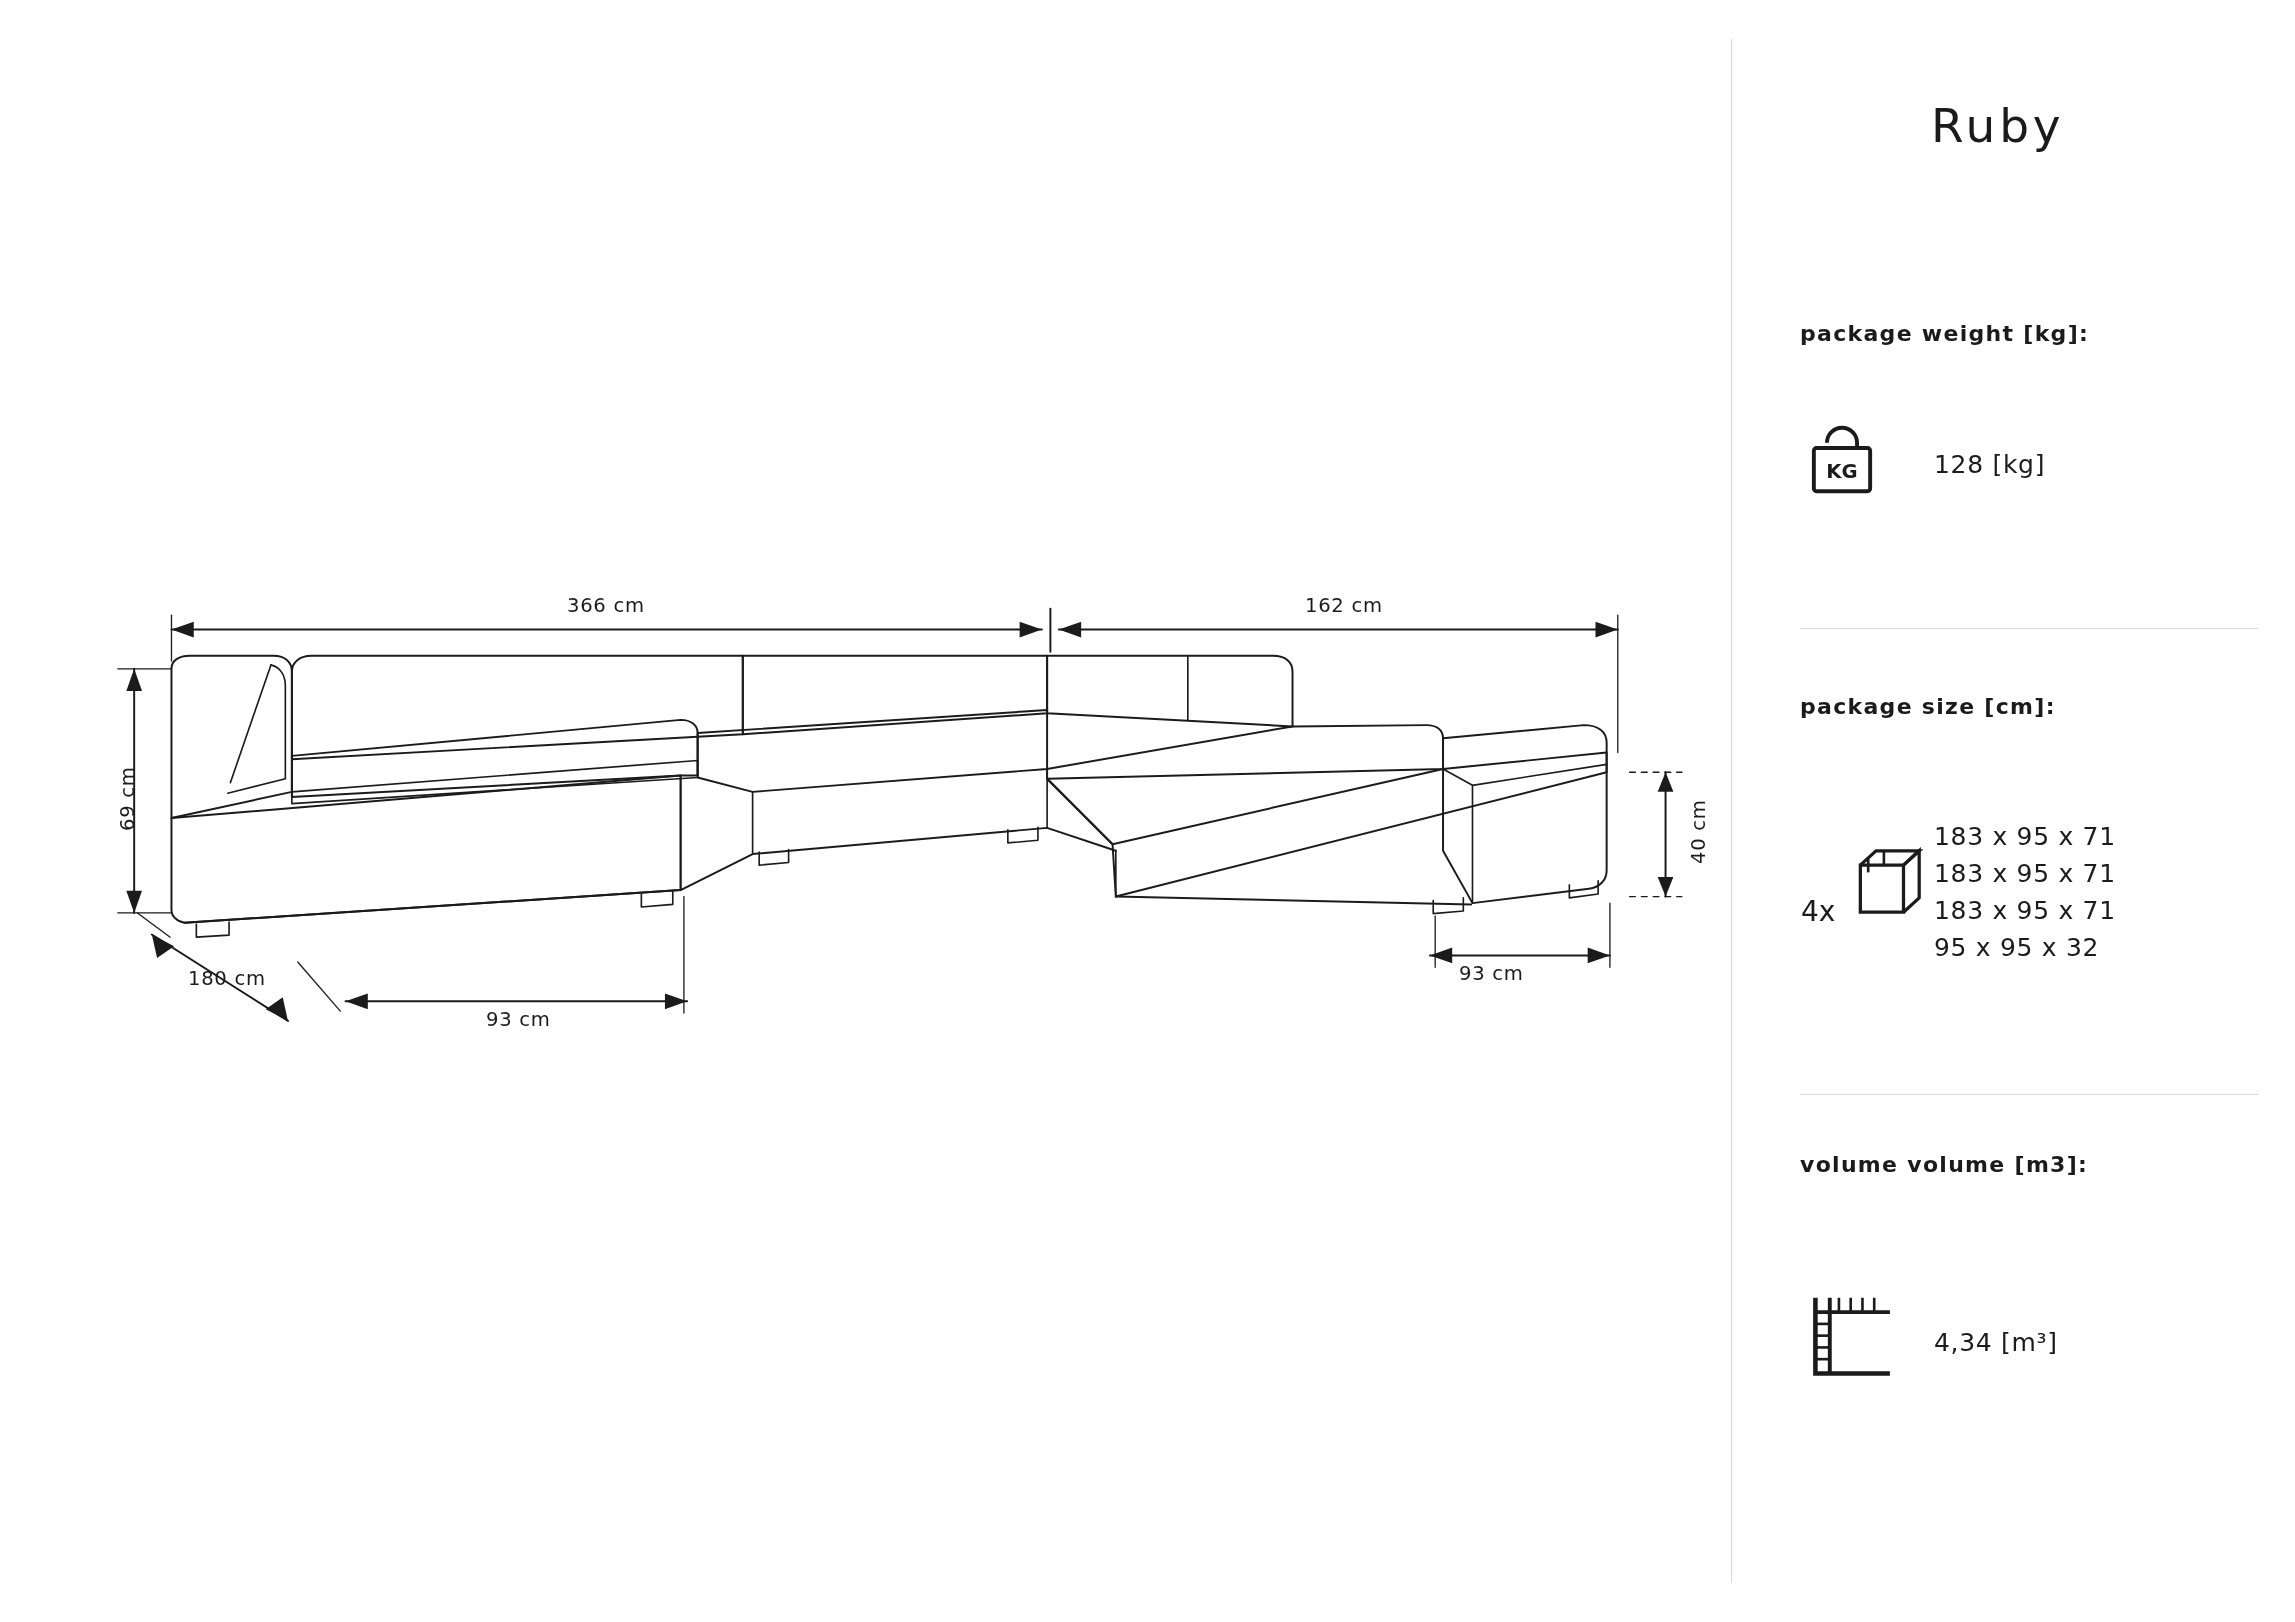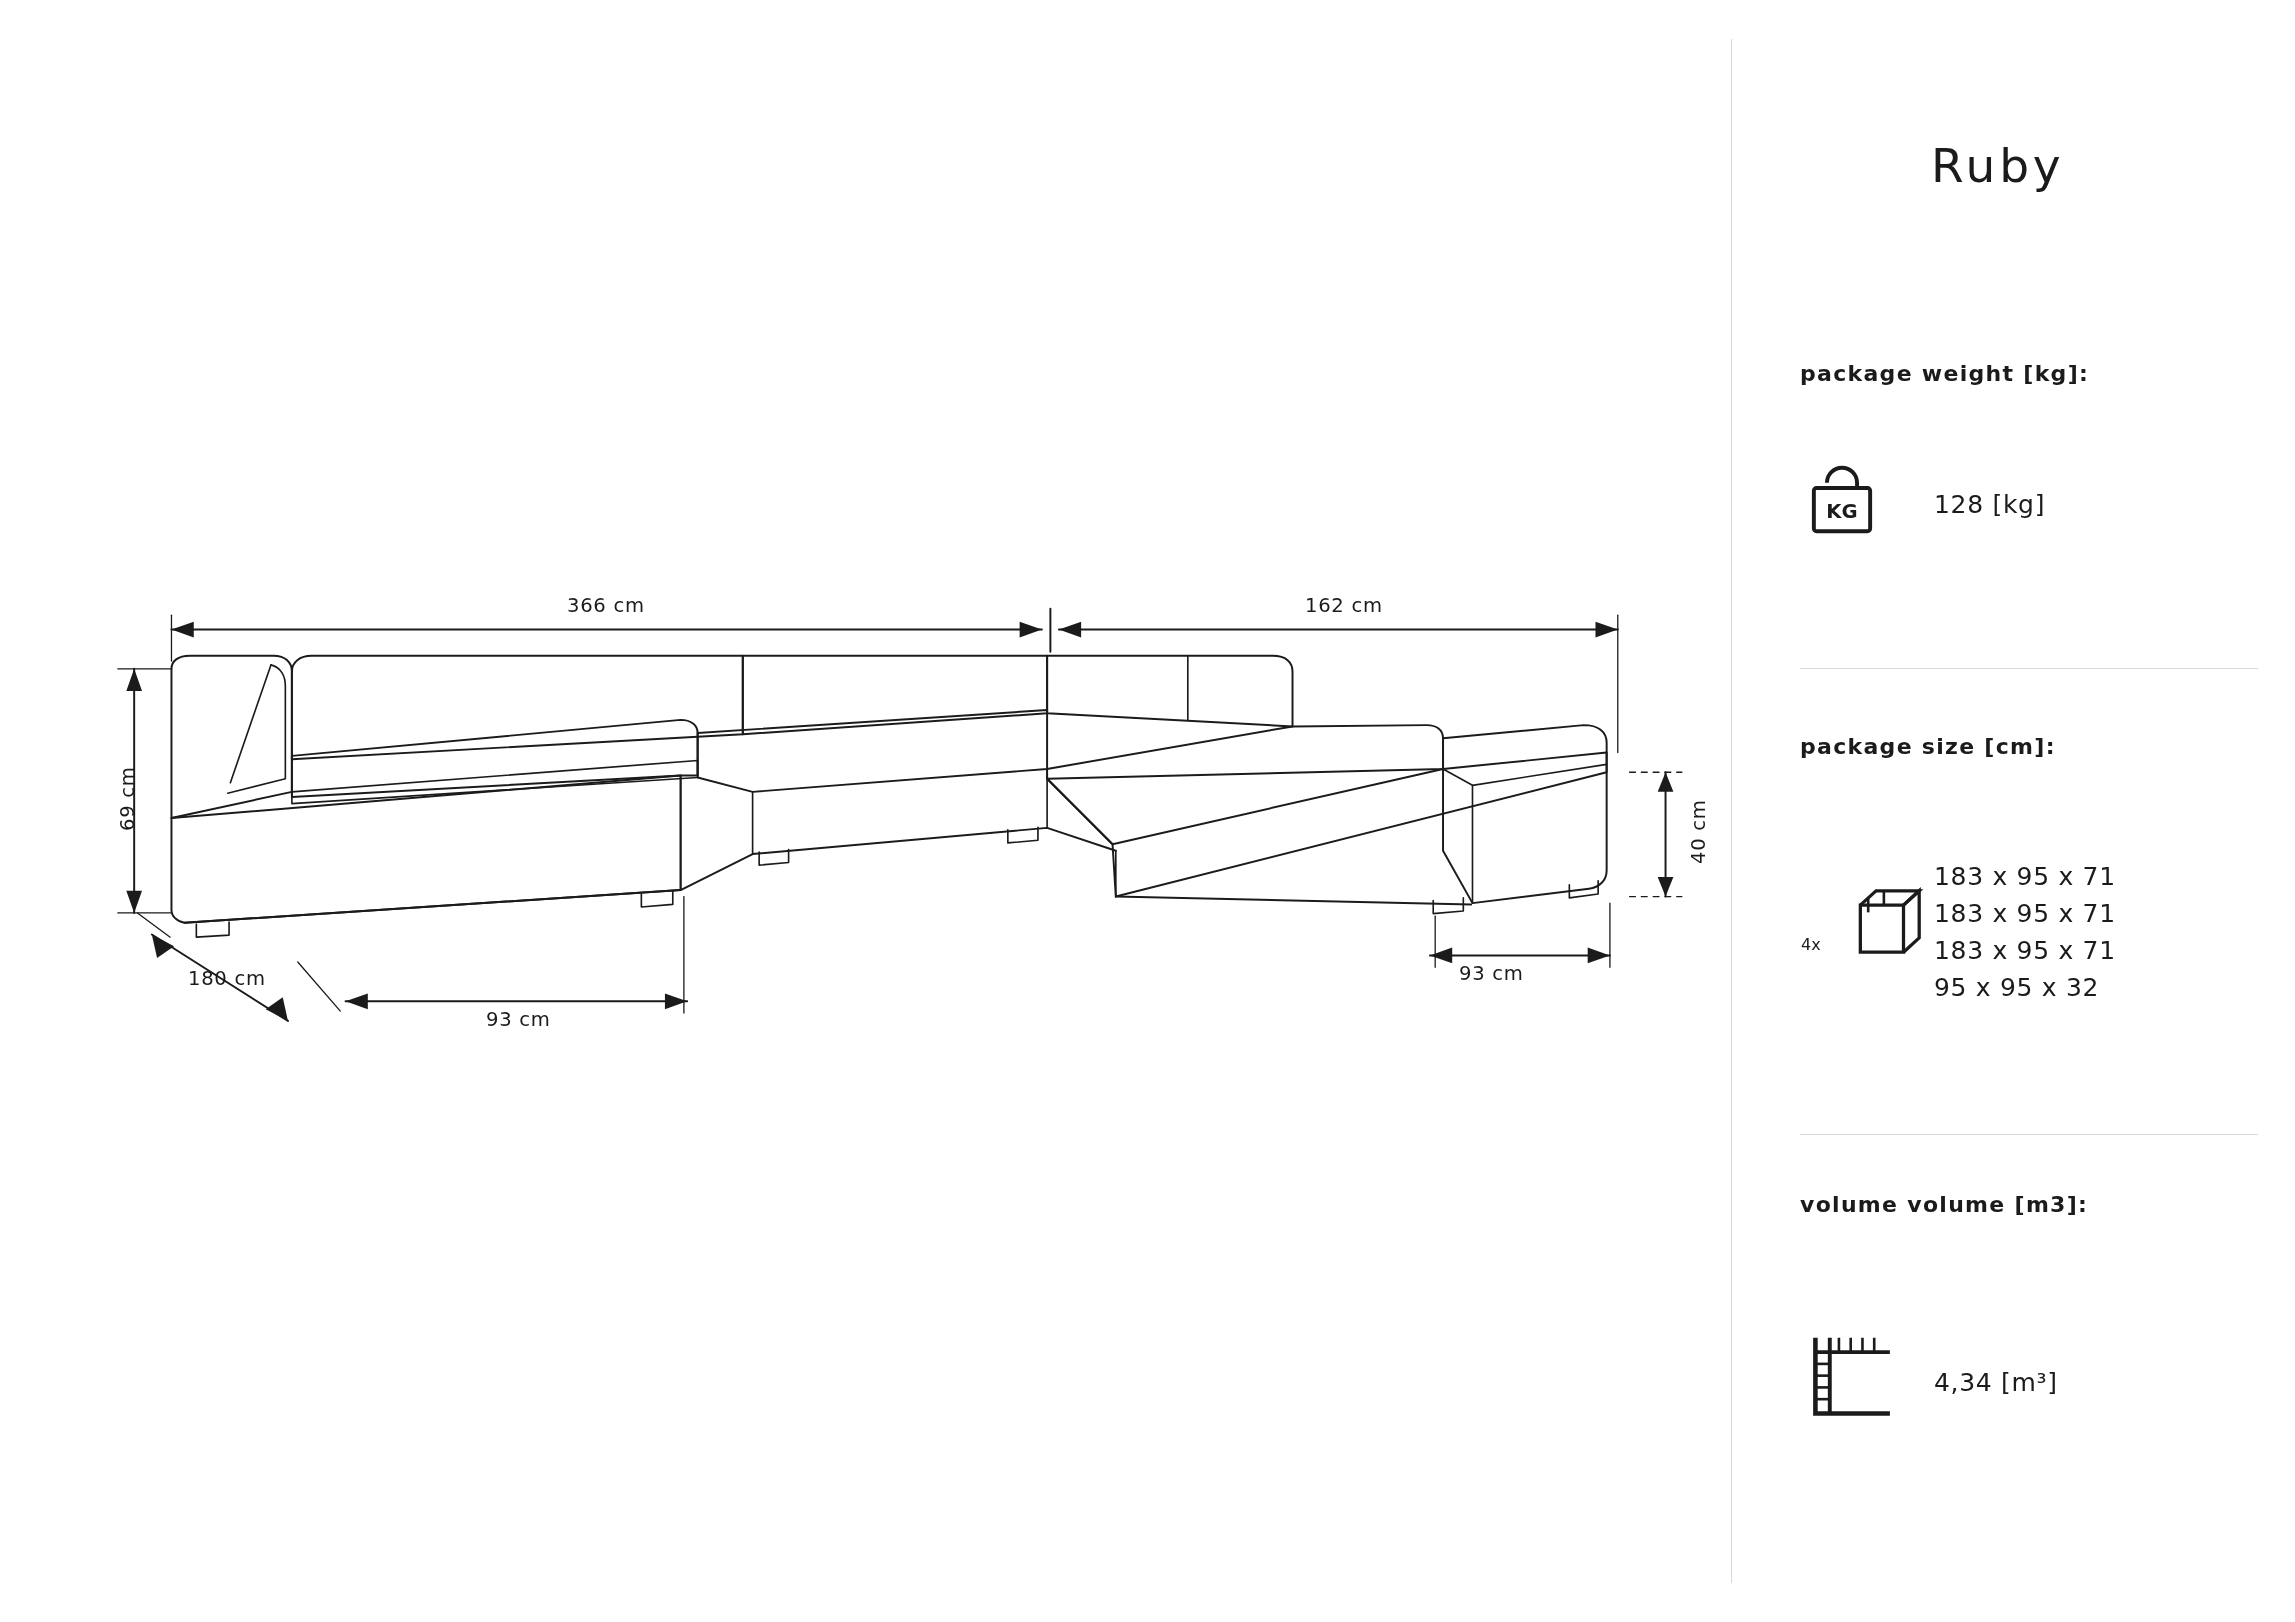--- a/index.html
+++ b/index.html
@@ -10,33 +10,33 @@
     position:relative;
     overflow:hidden;
   }
   .sheet{position:absolute;inset:0;background:#fff;}
 
   
   .divider-vert{
     position:absolute;left:1731px;top:39px;width:1.3px;height:1544px;
     background:#d8d8d8;
   }
-  .panel{position:absolute;left:1767px;top:0;width:497px;height:1402px;margin-top:40px;}
+  .panel{position:absolute;left:1767px;top:0;width:497px;height:1402px;}
   .product-title{
     position:absolute;left:164px;top:98px;
     font-size:47px;letter-spacing:3.9px;font-weight:400;color:#1b1b1b;
     font-family:"DejaVu Sans", sans-serif;
   }
   .sect-label{
     position:absolute;font-size:22px;font-weight:700;letter-spacing:1.3px;color:#1b1b1b;
   }
   .sect-hr{position:absolute;height:1.3px;background:#d8d8d8;left:33px;width:458px;}
   .val{position:absolute;font-size:25px;color:#1b1b1b;letter-spacing:0.7px;}
   .val-lines{position:absolute;font-size:25px;color:#1b1b1b;letter-spacing:0.7px;line-height:37px;}
-  .qty{position:absolute;font-size:16px;color:#1b1b1b;}
+  .qty{position:absolute;font-size:28px;color:#1b1b1b;}
 
   .icon{position:absolute;}
 
   
   .drawing{position:absolute;left:0;top:0;width:1731px;height:1454px;}
   .dim-text{position:absolute;font-size:19.6px;color:#1b1b1b;letter-spacing:0.7px;white-space:nowrap;}
   .dim-text.vert{transform:rotate(-90deg);transform-origin:left top;}
   svg{display:block;}
 </style>
 </head>

